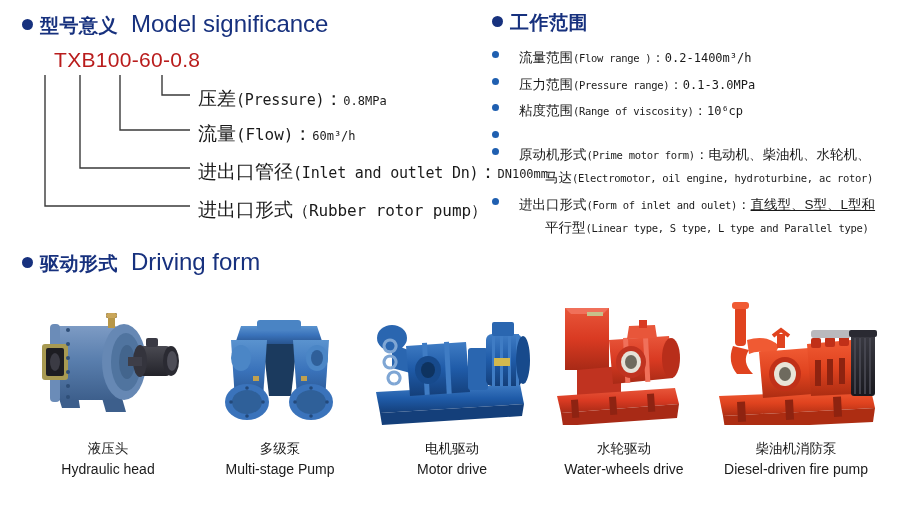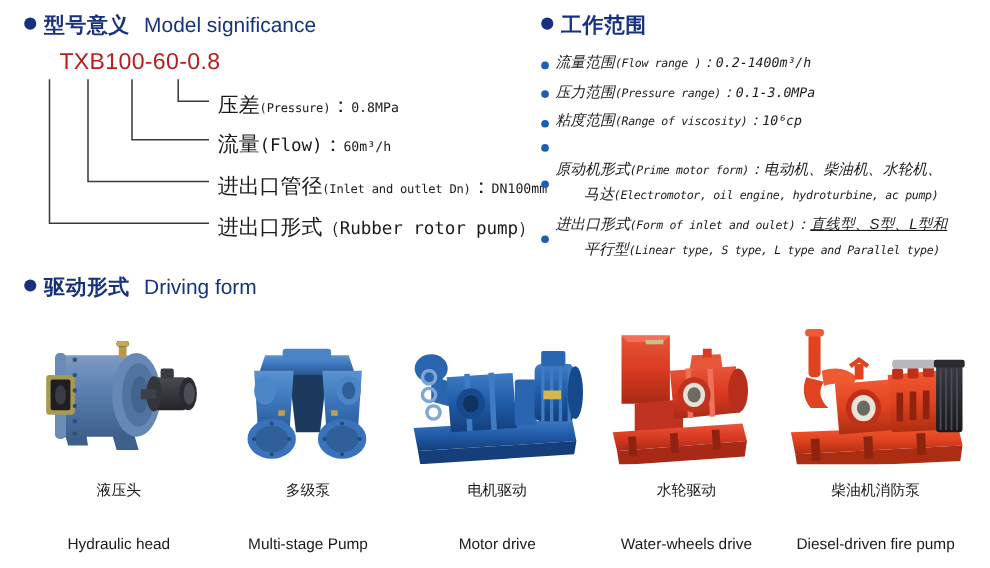--- a/index.html
+++ b/index.html
@@ -27,21 +27,21 @@
     flex: 0 0 auto;
     position: relative;
     top: -2px;
   }
   .head-cn {
     font-size: 19px;
     font-weight: bold;
     letter-spacing: 0.5px;
   }
   .head-en {
-    font-size: 19px;
+    font-size: 24px;
     font-weight: normal;
     margin-left: 6px;
   }
 
   
   #model-significance {
     position: absolute;
     left: 22px; top: 10px;
     width: 470px;
   }
@@ -62,21 +62,21 @@
 
   .ms-label {
     position: absolute;
     white-space: nowrap;
     color: #1a1a1a;
     font-size: 13.5px;
   }
   .ms-label .cn { font-size: 19px; }
   .ms-label .en-paren {
     font-family: "DejaVu Sans Mono", monospace;
-    font-size: 11px;
+    font-size: 15px;
     letter-spacing: -0.2px;
   }
   .ms-label .en-wide {
     font-family: "DejaVu Sans Mono", monospace;
     font-size: 16px;
     letter-spacing: -0.1px;
   }
   .ms-label .val {
     font-family: "DejaVu Sans Mono", monospace;
     font-size: 12px;
@@ -87,25 +87,24 @@
     position: absolute;
     left: 492px; top: 10px;
     width: 400px;
   }
   .scope-list {
     margin-top: 10px;
     list-style: none;
   }
   .scope-item {
     display: flex;
-    align-items: center;
-    gap: 6px;
+    align-items: flex-start;
+    gap: 20px;
     margin-bottom: 5.5px;
     color: #1a1a1a;
-    font-style: italic;
   }
   .item-bullet {
     width: 7px; height: 7px;
     border-radius: 50%;
     background: #1f5fb0;
     flex: 0 0 auto;
     margin-top: 5px;
   }
   .item-text { line-height: 1.32; }
   .item-text .cn { font-size: 13.5px; }
@@ -134,21 +133,21 @@
   }
   .product { width: 172px; text-align: center; }
   .product-photo {
     height: 130px;
     display: flex;
     align-items: flex-end;
     justify-content: center;
   }
   .product-caption { margin-top: 14px; line-height: 1.45; }
   .caption-cn { font-size: 13.5px; color: #1a1a1a; display: block; }
-  .caption-en { font-size: 14px; color: #1a1a1a; display: block; margin-top: 28px; }
+  .caption-en { font-size: 14px; color: #1a1a1a; display: block; }
 </style>
 </head>
 <body>
 
 <section id="model-significance">
 
   <div class="section-head">
     <span class="head-bullet"></span>
     <span class="head-cn">型号意义</span>
     <span class="head-en">Model significance</span>
@@ -219,21 +218,21 @@
     </li>
 
     <li class="scope-item">
       <span class="item-bullet"></span>
     </li>
 
     <li class="scope-item">
       <span class="item-bullet"></span>
       <span class="item-text">
         <span class="cn">原动机形式</span><span class="en">(Prime motor form)</span><span class="cn">：</span><span class="cn">电动机、柴油机、水轮机、</span>
-        <span class="cont-line"><span class="cn">马达</span><span class="en">(Electromotor, oil engine, hydroturbine, ac pump)</span></span>
+        <span class="cont-line"><span class="cn">马达</span><span class="en">(Electromotor, oil engine, hydroturbine, ac rotor)</span></span>
       </span>
     </li>
 
     <li class="scope-item">
       <span class="item-bullet"></span>
       <span class="item-text">
         <span class="cn">进出口形式</span><span class="en">(Form of inlet and oulet)</span><span class="cn">：</span><span class="cn u">直线型、S型、L型和</span>
         <span class="cont-line"><span class="cn">平行型</span><span class="en">(Linear type, S type, L type and Parallel type)</span></span>
       </span>
     </li>

